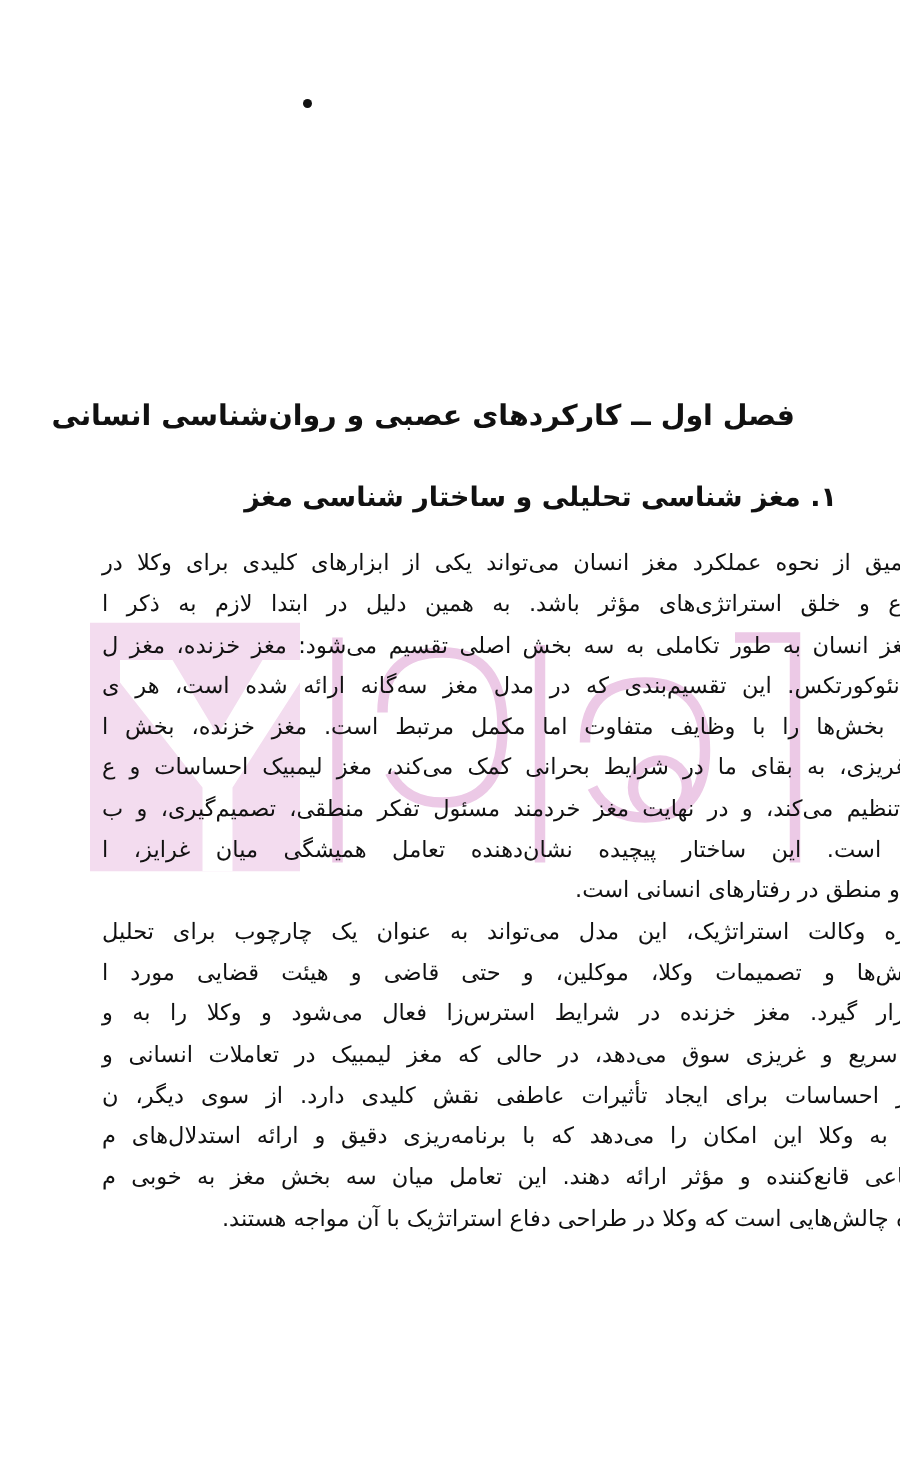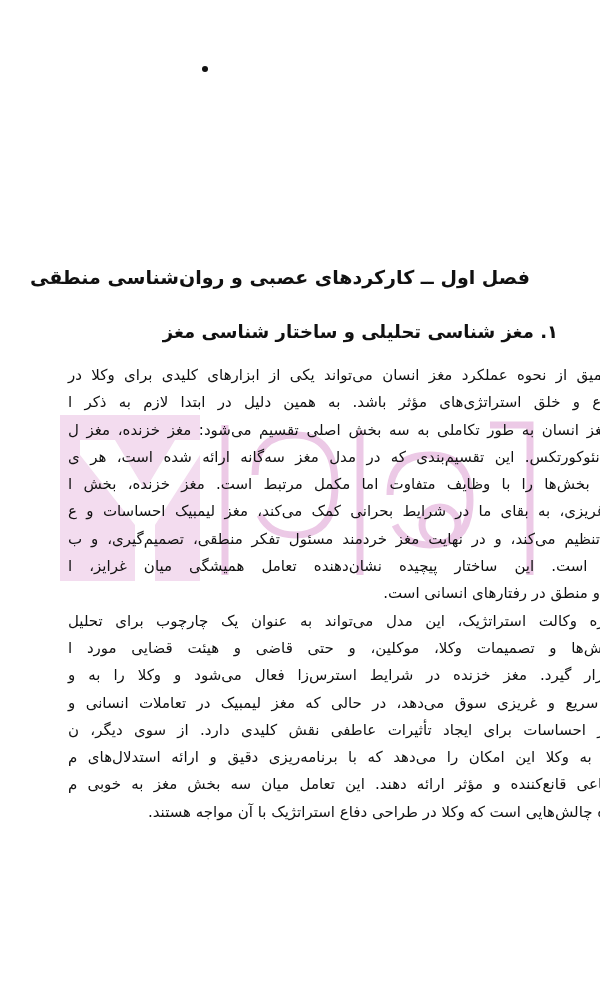--- a/index.html
+++ b/index.html
@@ -92,21 +92,21 @@
       <path d="M165,10 L165,160"></path>
       <path d="M195,60 Q195,20 235,20 Q275,20 275,70 Q275,120 235,120 Q210,120 200,100"></path>
       <path d="M300,15 L300,160"></path>
       <path d="M330,80 Q330,40 370,40 Q410,40 410,85 Q410,130 370,130 Q345,130 335,110"></path>
       <path d="M430,10 L470,10 L470,160"></path>
       <circle cx="380" cy="110" r="18"></circle>
     </g>
   </svg>
 </div>
 
-<div class="chapter-title">فصل اول ــ کارکردهای عصبی و روان‌شناسی منطقی</div>
+<div class="chapter-title">فصل اول ــ کارکردهای عصبی و روان‌شناسی انسانی</div>
 
 <div class="section-title">۱. مغز شناسی تحلیلی و ساختار شناسی مغز</div>
 
 <div class="body-text">
   <div class="line indent">درک عمیق از نحوه عملکرد مغز انسان می‌تواند یکی از ابزارهای کلیدی برای وکلا در</div>
   <div class="line">فرآیند دفاع و خلق استراتژی‌های مؤثر باشد. به همین دلیل در ابتدا لازم به ذکر ا</div>
   <div class="line">ست که مغز انسان به طور تکاملی به سه بخش اصلی تقسیم می‌شود: مغز خزنده، مغز ل</div>
   <div class="line">یمبیک، و نئوکورتکس. این تقسیم‌بندی که در مدل مغز سه‌گانه ارائه شده است، هر ی</div>
   <div class="line">ک از این بخش‌ها را با وظایف متفاوت اما مکمل مرتبط است. مغز خزنده، بخش ا</div>
   <div class="line">بتدایی و غریزی، به بقای ما در شرایط بحرانی کمک می‌کند، مغز لیمبیک احساسات و ع</div>

